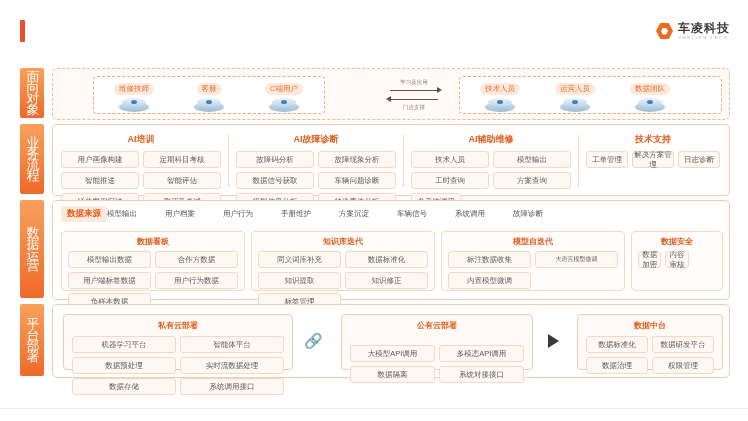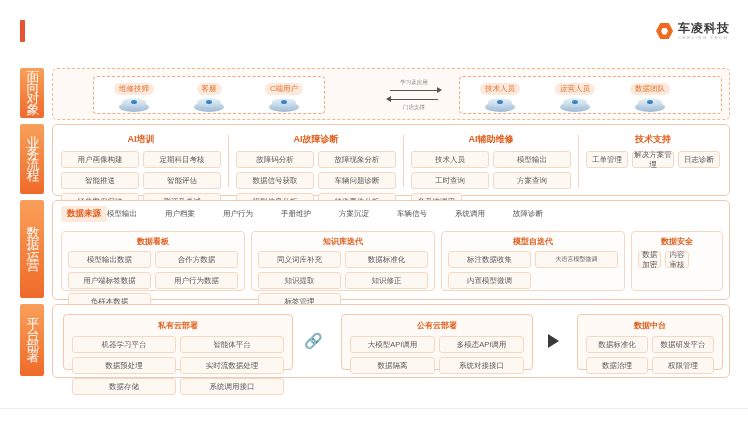--- a/index.html
+++ b/index.html
@@ -301,21 +301,21 @@
         <div class="cell">实时流数据处理</div>
         <div class="cell">数据存储</div>
         <div class="cell">系统调用接口</div>
       </div>
     </div>
 
     <div class="link-icon" style="left:251px;top:27px;">🔗</div>
 
     <div class="dep-box" style="left:288px;top:9px;width:190px;height:54px;">
       <div class="dep-title">公有云部署</div>
-      <div class="cells" style="margin:5px 8px;">
+      <div class="cells" style="margin:14px 8px;">
         <div class="cell">大模型API调用</div>
         <div class="cell">多模态API调用</div>
         <div class="cell">数据隔离</div>
         <div class="cell">系统对接接口</div>
       </div>
     </div>
 
     <div class="big-arrow" style="left:495px;top:29px;"></div>
 
     <div class="dep-box" style="left:524px;top:9px;width:144px;height:54px;">

